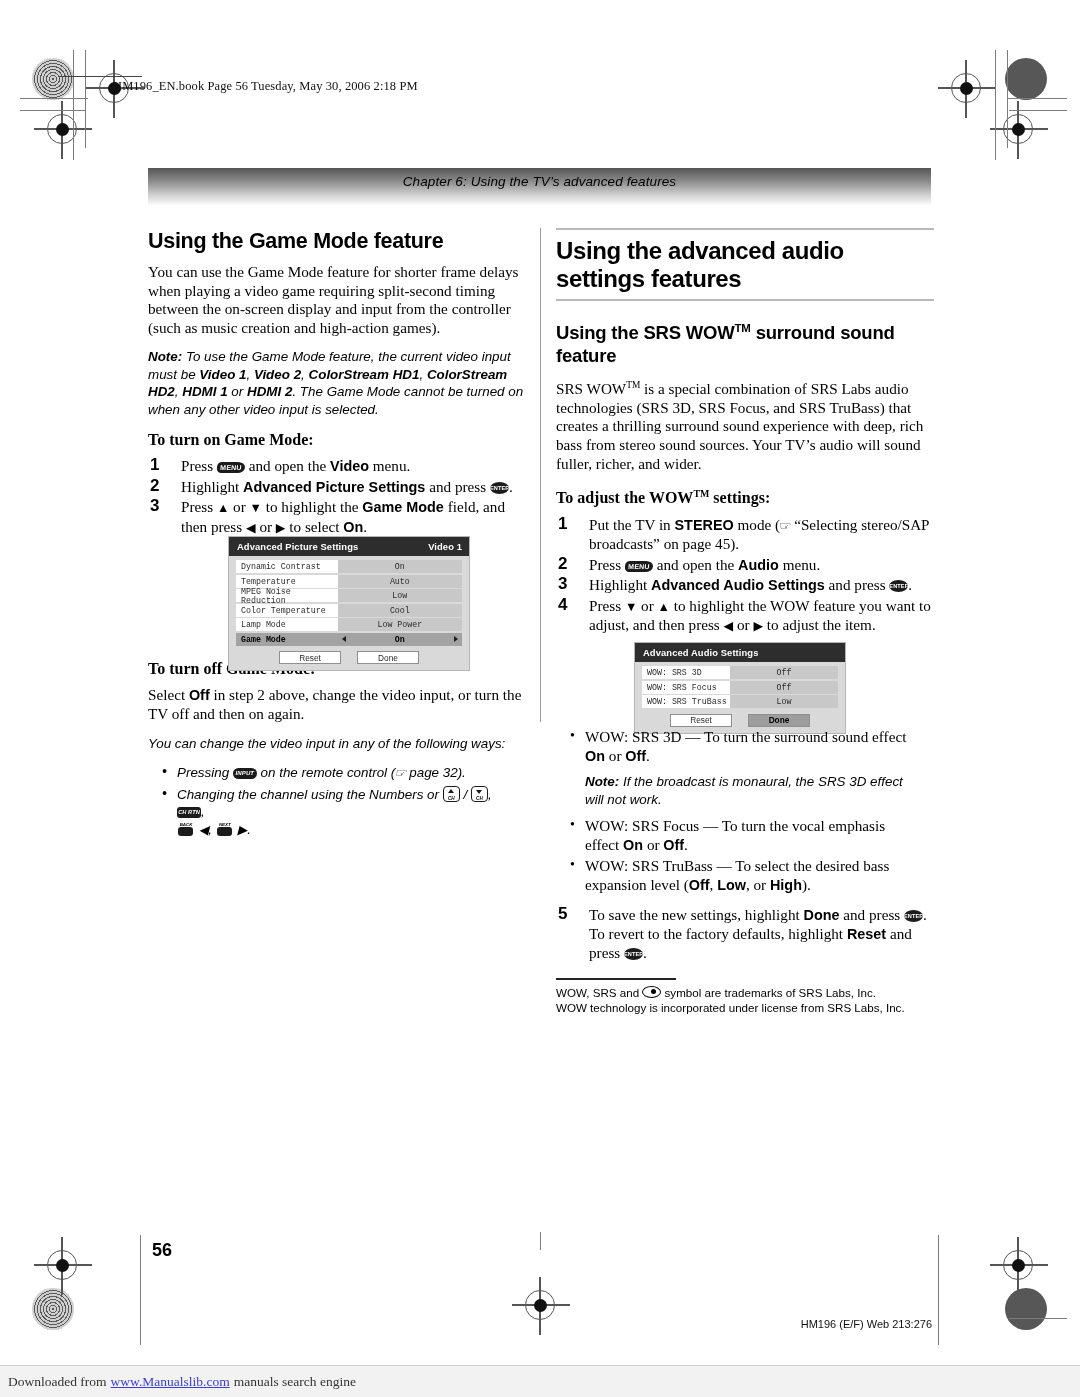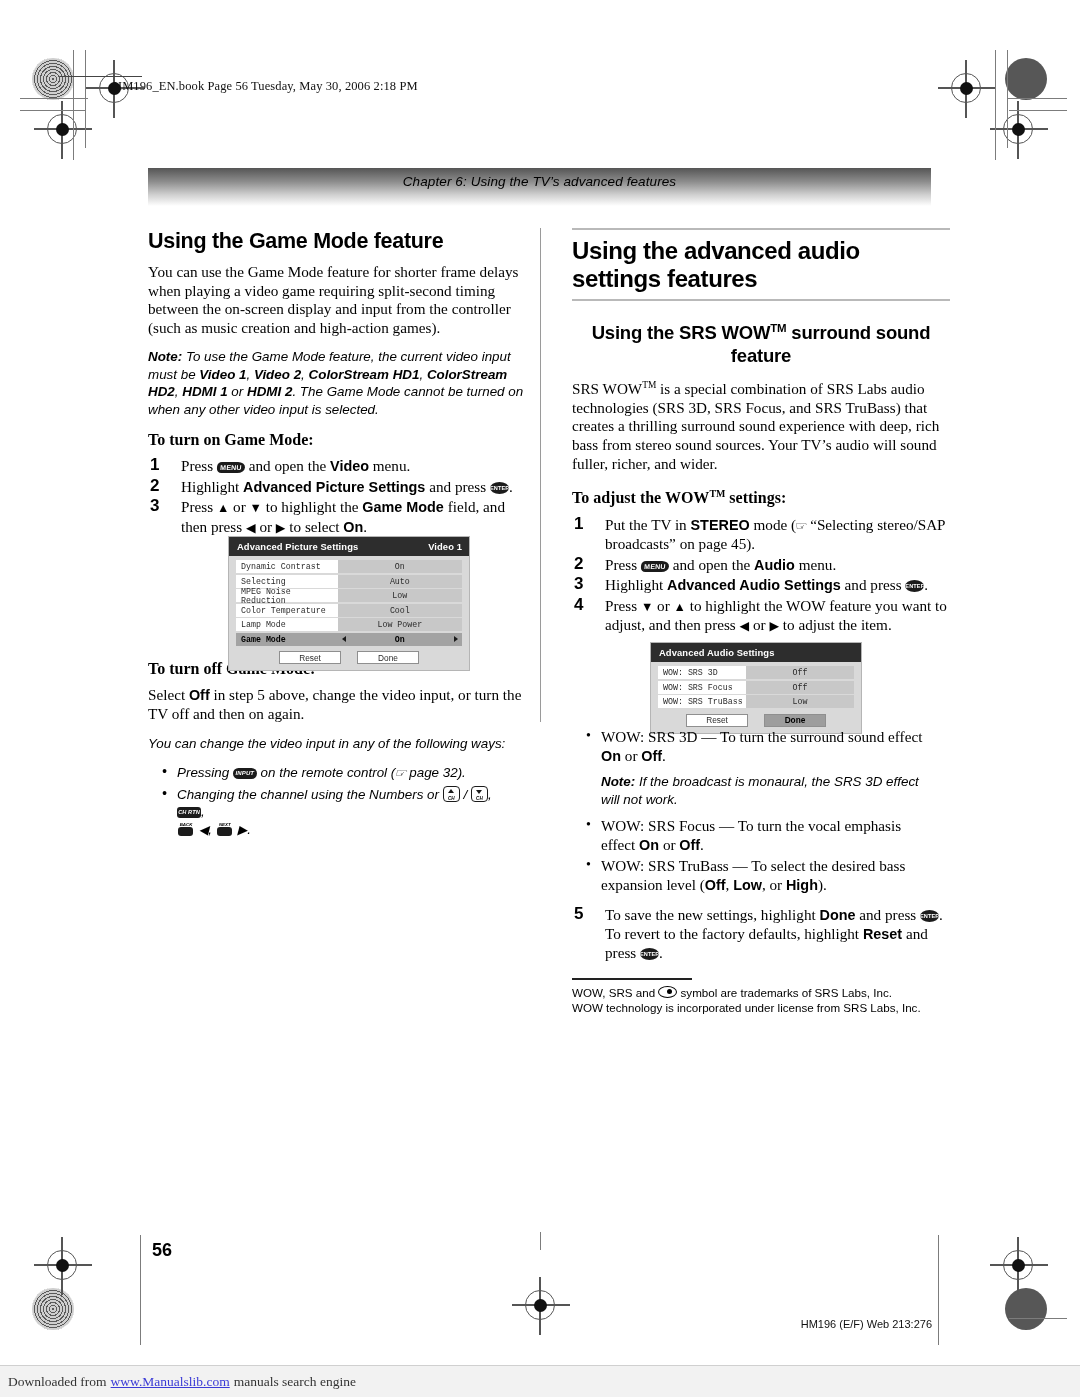--- a/index.html
+++ b/index.html
@@ -93,21 +93,21 @@
     font-size: 13.5px;
     color: #000;
     letter-spacing: 0.1px;
   }
 
   .col {
     position: absolute;
     top: 228px;
   }
   .col-left  { left: 148px; width: 376px; }
-  .col-right { left: 572px; width: 378px; }
+  .col-right { left: 556px; width: 378px; }
 
   .col-divider {
     position: absolute;
     left: 540px; top: 228px;
     width: 1px; height: 494px;
     background: #9a9a9a;
   }
 
   h1.sect {
     font-family: "Liberation Sans", sans-serif;
@@ -132,21 +132,20 @@
   .rule-top { margin: 0 0 7px 0; }
   .rule-bot { margin: 6px 0 16px 0; }
 
   h2.sub {
     font-family: "Liberation Sans", sans-serif;
     font-weight: bold;
     font-size: 18.5px;
     line-height: 23px;
     margin: 0 0 9px 0;
     letter-spacing: -0.2px;
-    text-align: center;
   }
 
   p.body {
     font-family: "Liberation Serif", serif;
     font-size: 15.2px;
     line-height: 18.6px;
     margin: 0 0 11px 0;
     text-align: left;
   }
   p.note {
@@ -567,21 +566,21 @@
       <div class="osd-title">
         <span>Advanced Picture Settings</span>
         <span>Video 1</span>
       </div>
       <div class="osd-rows">
         <div class="osd-row">
           <span class="lab">Dynamic Contrast</span>
           <span class="val">On</span>
         </div>
         <div class="osd-row">
-          <span class="lab">Selecting</span>
+          <span class="lab">Temperature</span>
           <span class="val">Auto</span>
         </div>
         <div class="osd-row">
           <span class="lab">MPEG Noise Reduction</span>
           <span class="val">Low</span>
         </div>
         <div class="osd-row">
           <span class="lab">Color Temperature</span>
           <span class="val">Cool</span>
         </div>
@@ -602,21 +601,21 @@
         <div class="osd-btn">Reset</div>
         <div class="osd-btn">Done</div>
       </div>
     </div>
   </div>
 
   <div style="height:118px;"></div>
 
   <h3 class="step-head">To turn off Game Mode:</h3>
 
-  <p class="body"><span>Select </span><span class="sb">Off</span><span> in step 5 above, change the video input, or turn the TV off and then on again.</span></p>
+  <p class="body"><span>Select </span><span class="sb">Off</span><span> in step 2 above, change the video input, or turn the TV off and then on again.</span></p>
 
   <p class="note" style="margin-bottom:6px;">You can change the video input in any of the following ways:</p>
 
   <ul class="bullets ital">
     <li><span>Pressing </span><span class="btn-gl gl-input">INPUT</span><span> on the remote control (</span><span class="hand">☞</span><span> page 32).</span></li>
     <li><span>Changing the channel using the Numbers or </span><span class="gl-ch up"><i class="tri"></i><span class="lbl">CH</span></span><span> / </span><span class="gl-ch dn"><i class="tri"></i><span class="lbl">CH</span></span><span>, </span><span class="btn-gl gl-chret">CH RTN</span><span>, </span><br><span class="gl-skip"><span class="cap">BACK</span><span class="body"></span></span> <span class="arw">◀</span>, <span class="gl-skip"><span class="cap">NEXT</span><span class="body"></span></span> <span class="arw">▶</span>.</li>
   </ul>
 
 </div>
 

